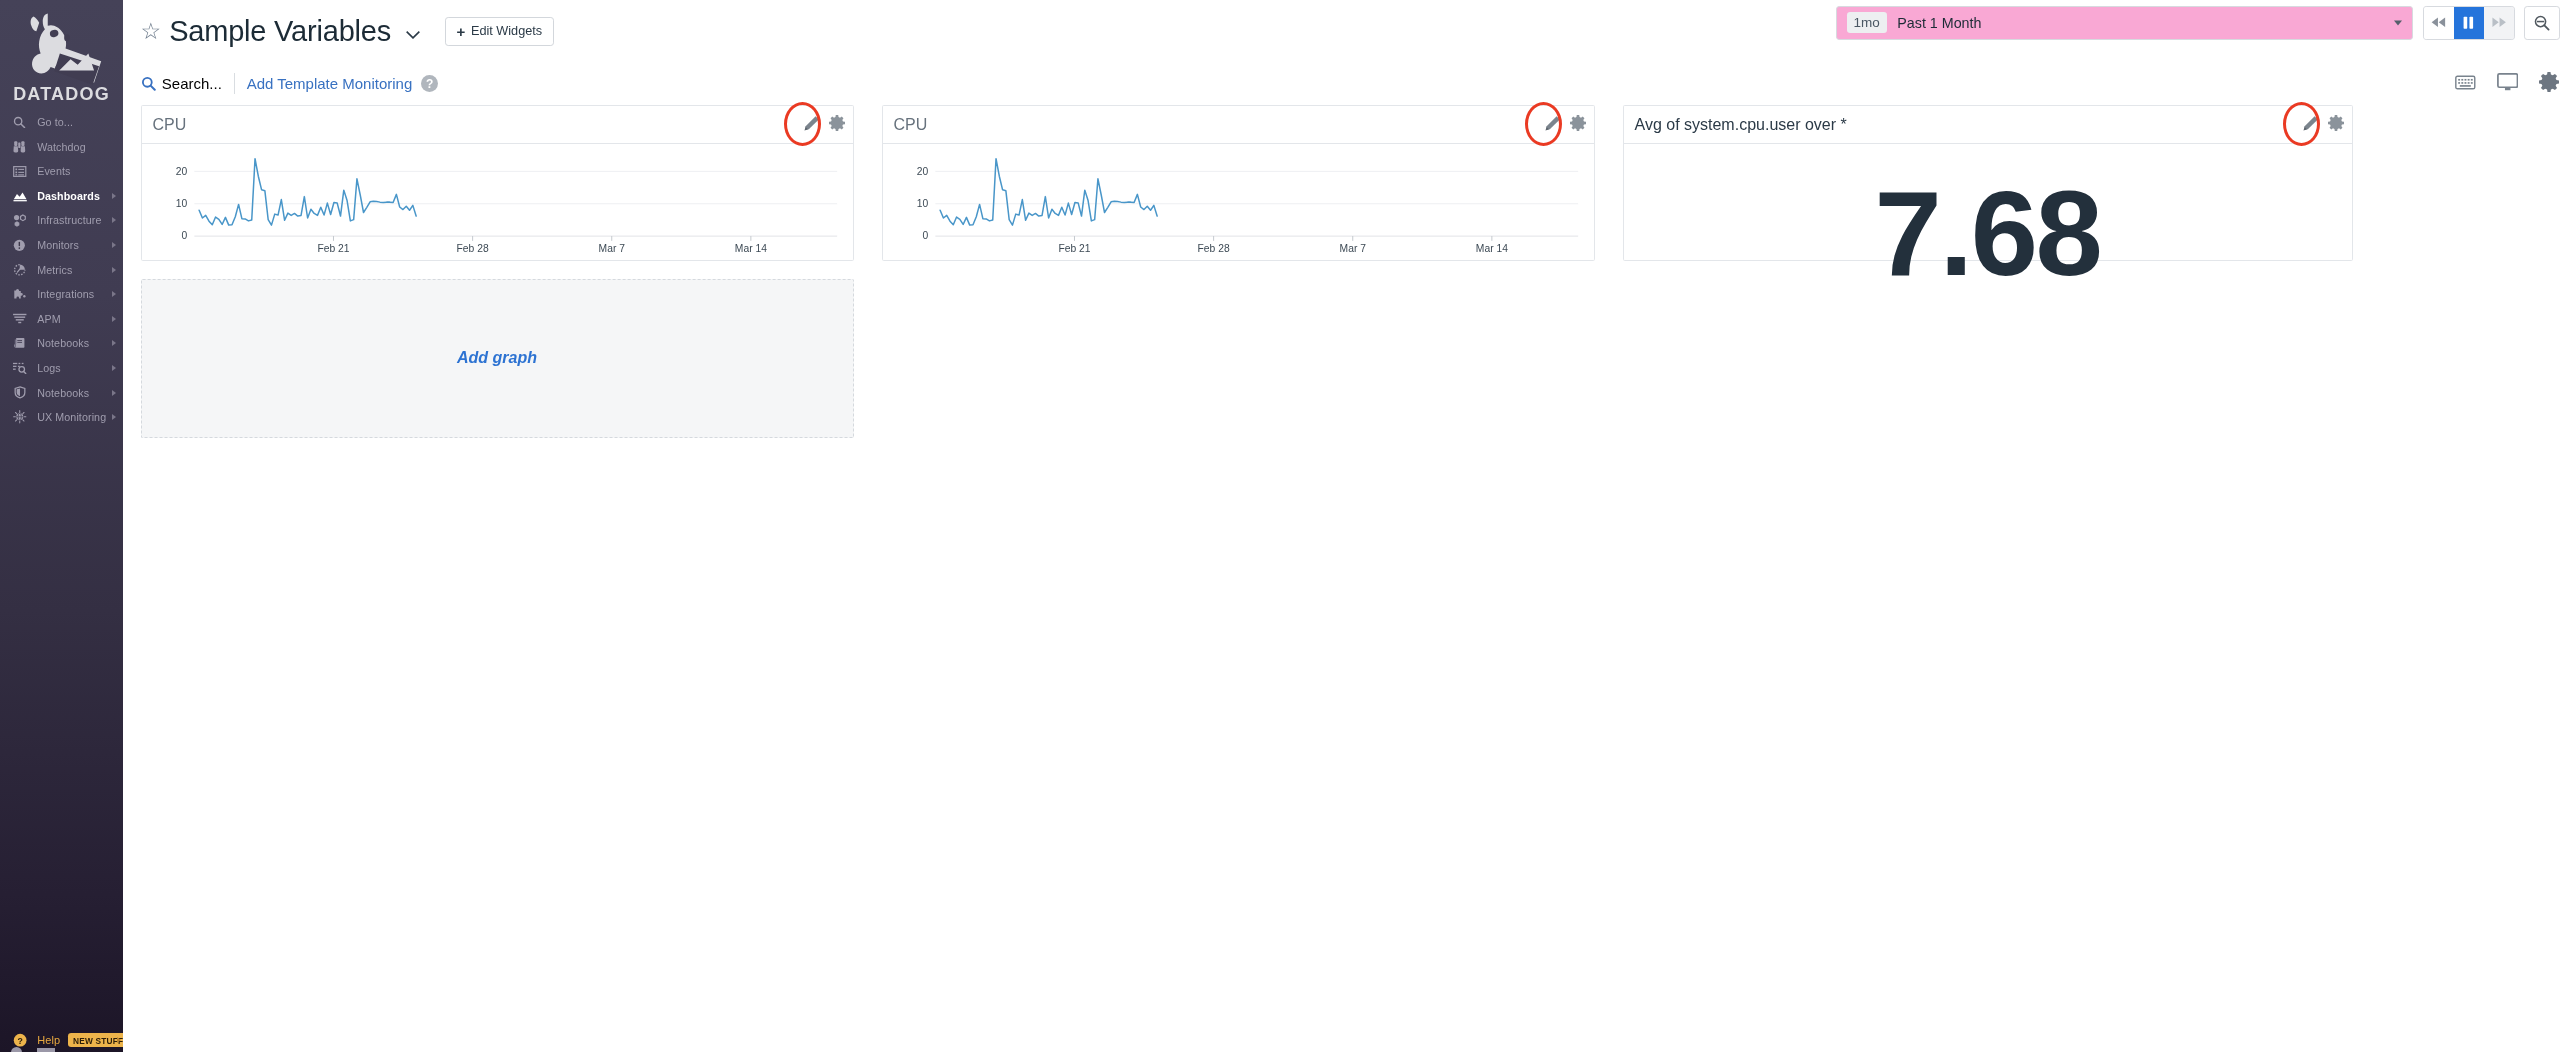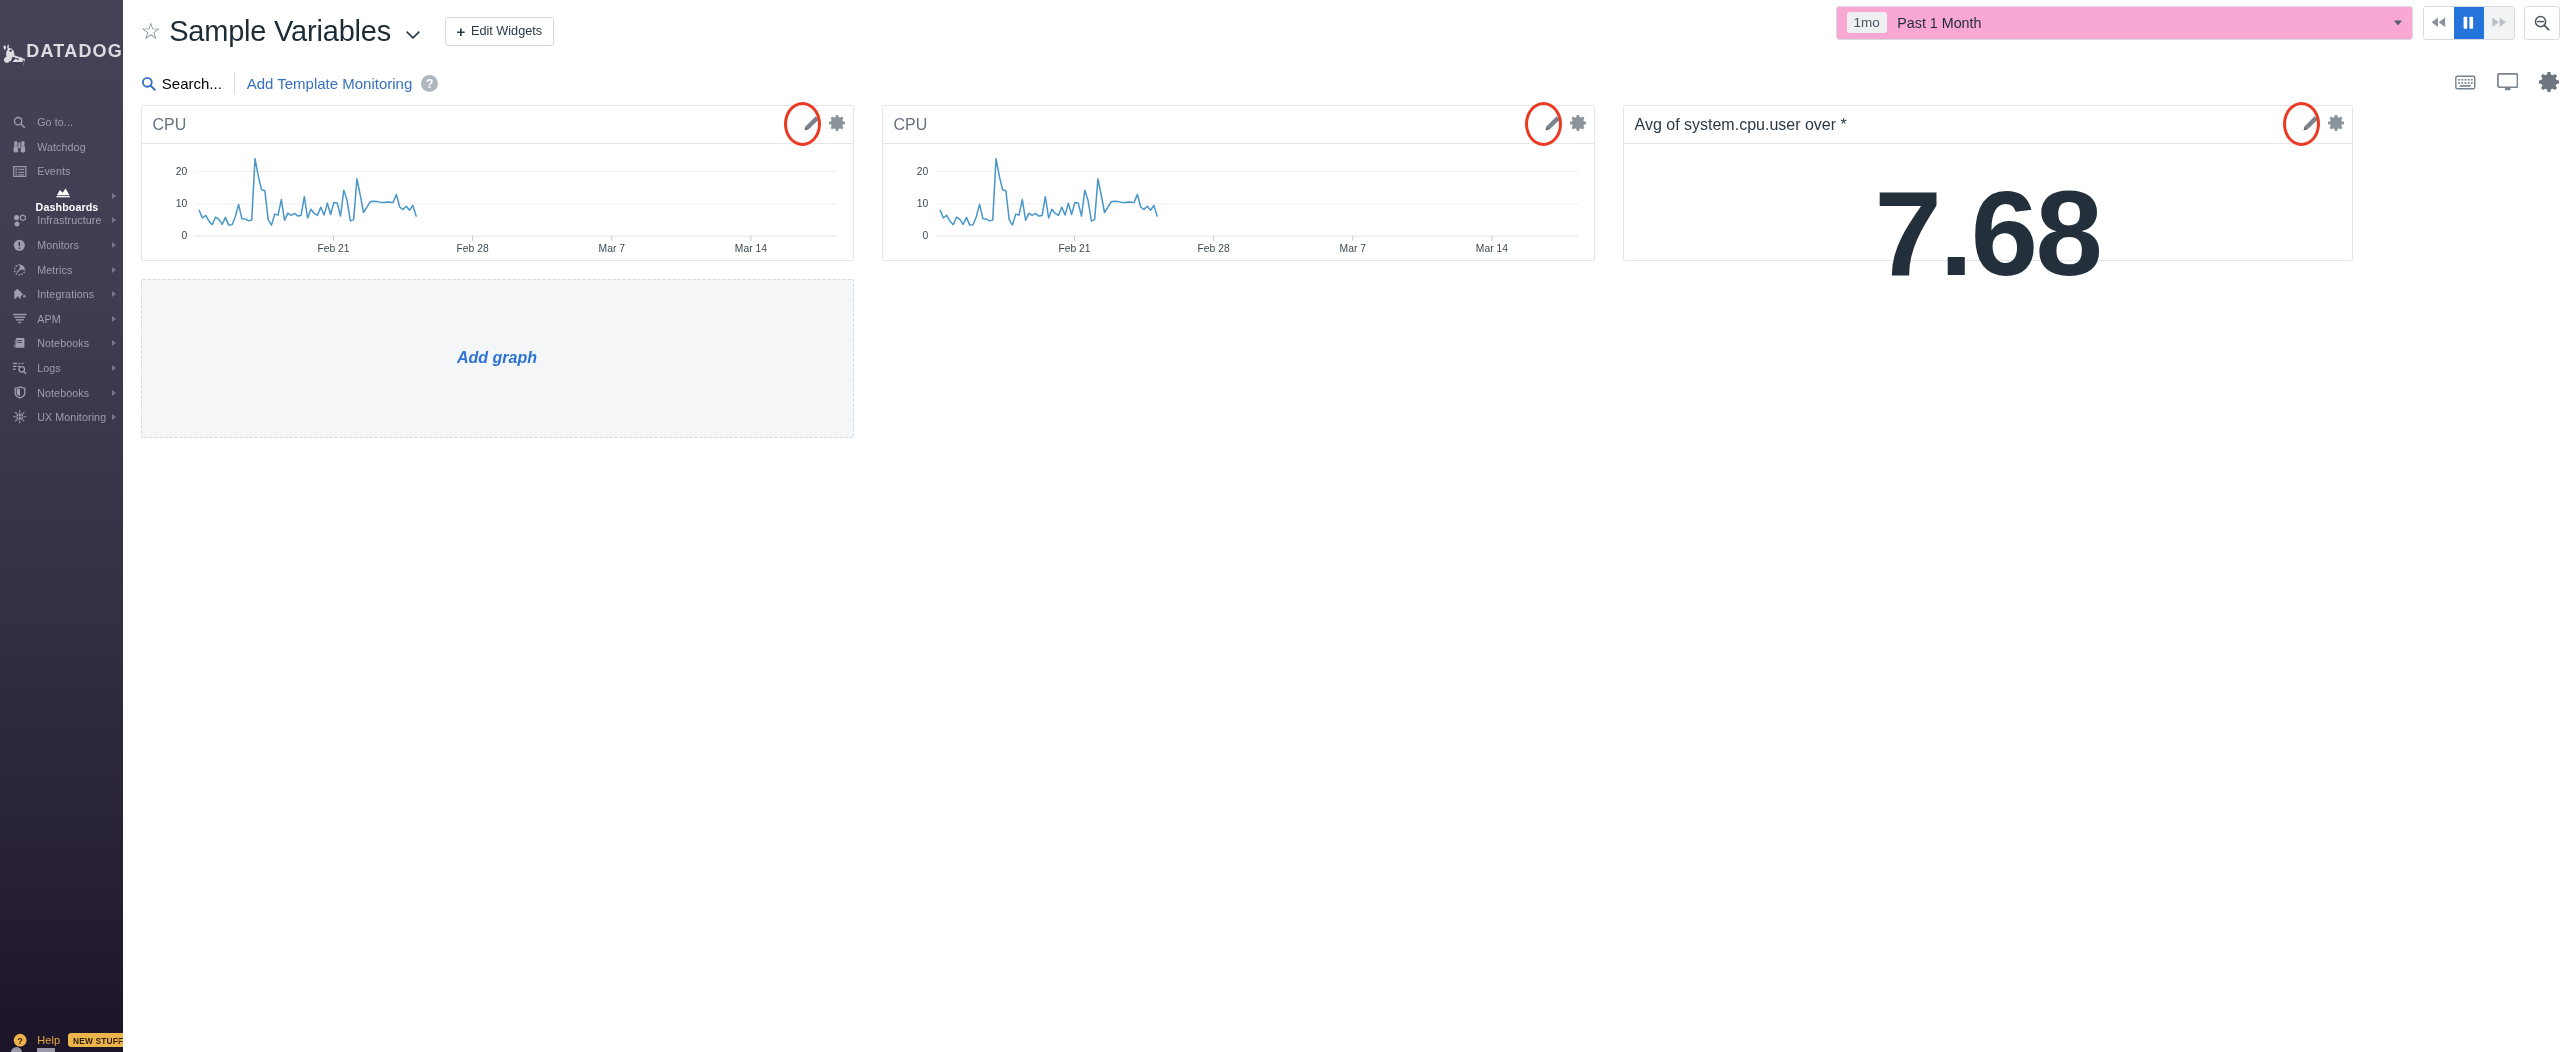--- a/index.html
+++ b/index.html
@@ -13,36 +13,36 @@
 
   
   .sidebar {
     width: 123px; height: 1052px;
     background: linear-gradient(180deg, #454258 0%, #403c52 28%, #342f43 58%, #261f33 85%, #1c1527 100%);
     position: relative; flex: 0 0 123px;
     color: #9b98a8;
   }
   .logo-wrap {
     height: 105px; display: flex; align-items: center; justify-content: space-between;
-    flex-direction: row; padding-top: 4.8px;
+    flex-direction: column; padding-top: 4.8px;
   }
   .nav { margin-top: 4.8px; }
   .nav-item {
     height: 24.6px; display: flex; align-items: center;
     padding-left: 11px; position: relative;
     font-size: 10.7px; color: #a09dae; letter-spacing: 0.1px;
     cursor: pointer;
   }
   .nav-item .ic {
     width: 17.5px; height: 14.3px; margin-right: 8.7px;
     display: flex; align-items: center; justify-content: center;
     flex: 0 0 17.5px;
   }
   .nav-item .lbl { white-space: nowrap; }
-  .nav-item.active { color: #ffffff; font-weight: bold; flex-direction: column; }
+  .nav-item.active { color: #ffffff; font-weight: bold; }
   .nav-item.active .ic svg { fill: #ffffff; }
   .caret {
     position: absolute; right: 7.1px; top: 50%; transform: translateY(-50%);
     width: 0; height: 0;
     border-left: 4px solid #7a7689;
     border-top: 3.2px solid transparent;
     border-bottom: 3.2px solid transparent;
   }
   .nav-item.help { position: absolute; left: 0; top: 1028px; color: #eaa84c; }
   .nav-item.help .lbl { color: #e8a93f; font-size: 11px; }

